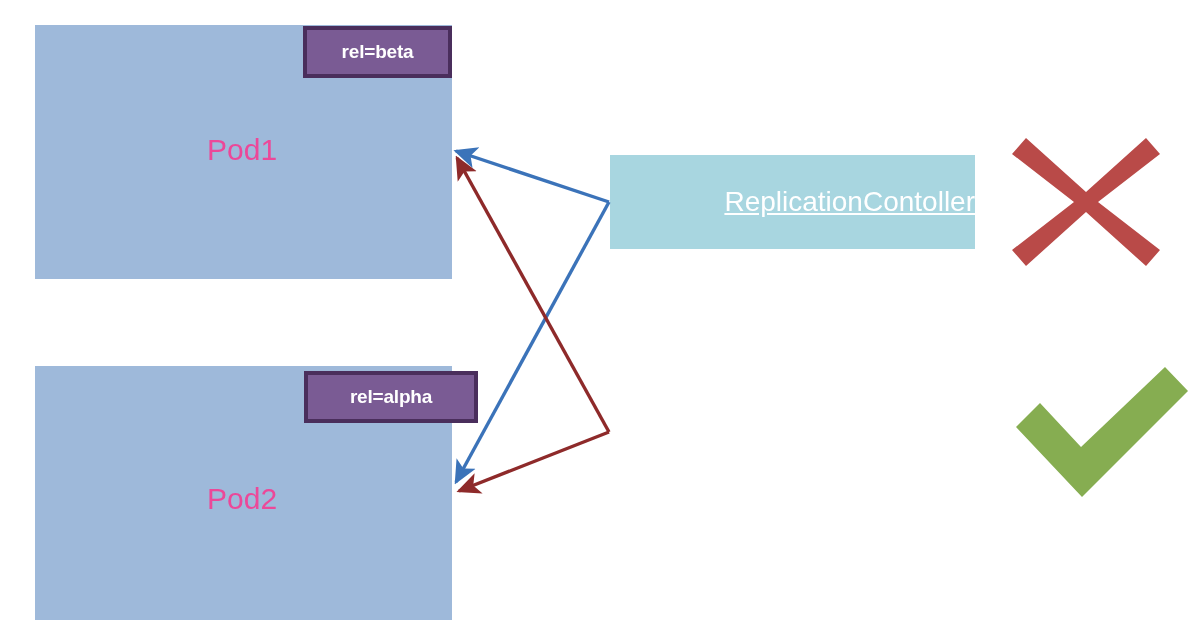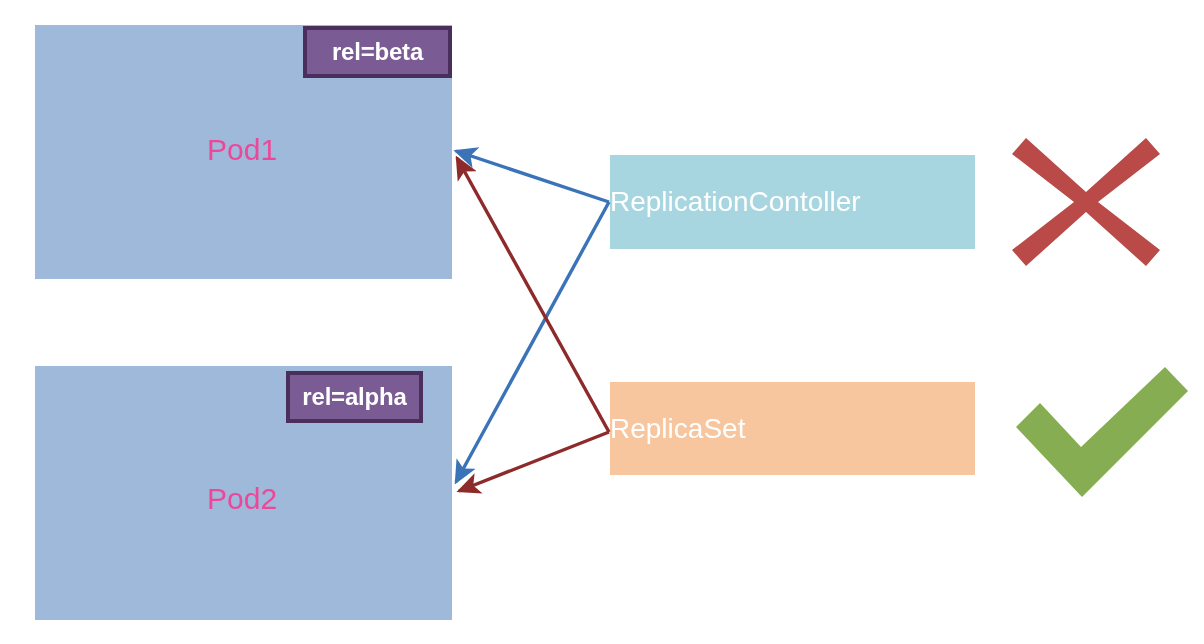--- a/index.html
+++ b/index.html
@@ -15,22 +15,23 @@
     width: 1204px;
     height: 644px;
     background: #ffffff;
     overflow: hidden;
   }
   .node-box {
     position: absolute;
     box-sizing: border-box;
     display: flex;
     align-items: center;
-    justify-content: flex-start;
+    justify-content: flex-end;
     color: #ffffff;
+    text-decoration: underline;
   }
   .pod-box {
     background: #9EB9DA;
     font-size: 30px;
     font-weight: 400;
   }
   #pod1-box { left: 35px; top: 25px; width: 417px; height: 254px; }
   #pod2-box { left: 35px; top: 366px; width: 417px; height: 254px; }
 
   .pod-label {
@@ -42,30 +43,30 @@
   }
   #pod1-label { left: 207px; top: 135px; }
   #pod2-label { left: 207px; top: 484px; }
 
   .tag-badge {
     position: absolute;
     box-sizing: border-box;
     background: #7A5B94;
     border: 4px solid #4A2E5C;
     color: #ffffff;
-    font-size: 24px;
+    font-size: 19px;
     font-weight: bold;
     display: flex;
     align-items: center;
     justify-content: center;
     letter-spacing: -0.2px;
     white-space: nowrap;
   }
   #tag-beta  { left: 303px; top: 26px;  width: 149px; height: 52px; }
-  #tag-alpha { left: 286px; top: 371px; width: 137px; height: 52px; }
+  #tag-alpha { left: 304px; top: 371px; width: 174px; height: 52px; }
 
   #rc-box {
     left: 610px; top: 155px; width: 365px; height: 94px;
     background: #A8D6E0;
   }
   #rs-box {
     left: 610px; top: 382px; width: 365px; height: 93px;
     background: #F8C69E;
   }
   .ctrl-label {
@@ -103,23 +104,20 @@
   <div class="node-box pod-box" id="pod2-box"></div>
   <div class="pod-label" id="pod2-label">Pod2</div>
 
   <div class="tag-badge" id="tag-beta">rel=beta</div>
   <div class="tag-badge" id="tag-alpha">rel=alpha</div>
 
   <div class="node-box" id="rc-box">
     <span class="ctrl-label">ReplicationContoller</span>
   </div>
 
-  <div class="node-box" id="rs-box">
-    <span class="ctrl-label">ReplicaSet</span>
-  </div>
 
   <svg id="edge-layer" viewBox="0 0 1204 644">
     <defs>
       <marker id="arrow-blue" markerWidth="7" markerHeight="7" refX="6.2" refY="3.5" orient="auto" markerUnits="strokeWidth">
         <path d="M0,0.3 L7,3.5 L0,6.7 L1.7,3.5 Z" fill="#3B73B9"></path>
       </marker>
       <marker id="arrow-red" markerWidth="7" markerHeight="7" refX="6.2" refY="3.5" orient="auto" markerUnits="strokeWidth">
         <path d="M0,0.3 L7,3.5 L0,6.7 L1.7,3.5 Z" fill="#8E2A2A"></path>
       </marker>
     </defs>

